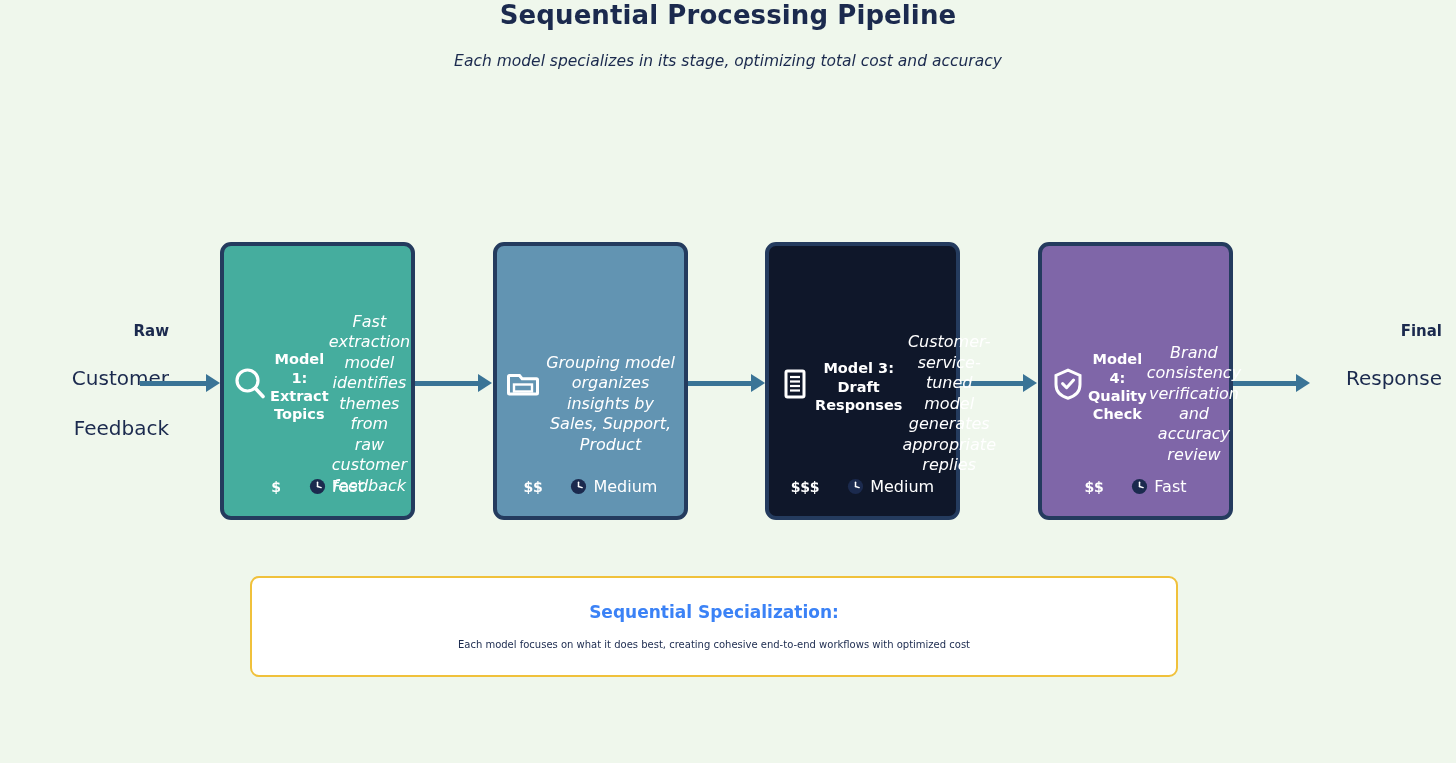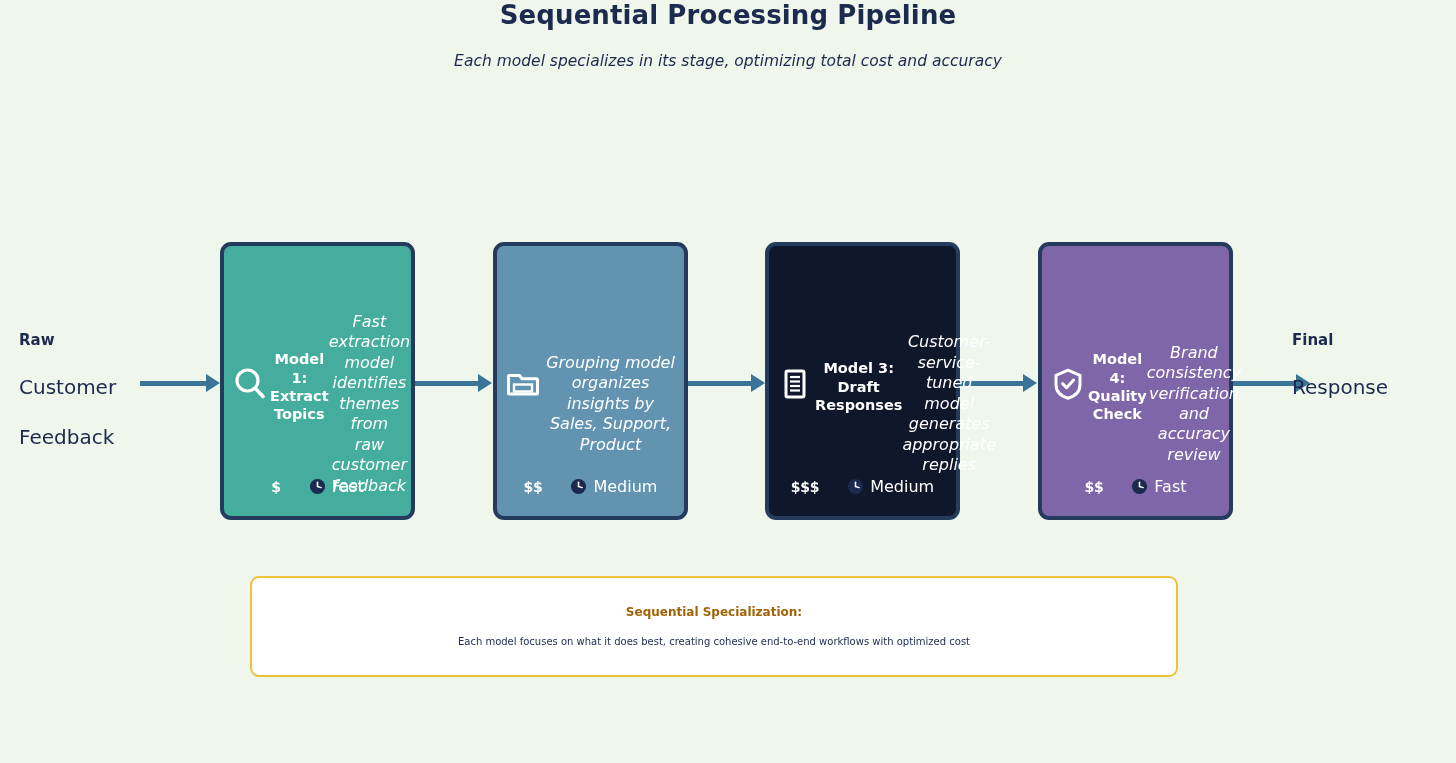--- a/index.html
+++ b/index.html
@@ -43,22 +43,22 @@
     position: absolute;
     top: 242px;
     left: 0;
     width: 1456px;
     height: 280px;
   }
 
   .endcap {
     position: absolute;
     width: 150px;
-    text-align: left;
-    top: 90px;
+    text-align: right;
+    top: 81px;
   }
   .endcap.left  { left: 19px; }
   .endcap.right { left: 1292px; }
   .endcap .cap-strong {
     display: block;
     font-size: 15px;
     font-weight: bold;
     color: #1b2a4e;
     line-height: 1.15;
   }
@@ -178,23 +178,23 @@
     height: 101px;
     background: #ffffff;
     border: 2px solid #f0c13b;
     border-radius: 9px;
     display: flex;
     flex-direction: column;
     align-items: center;
     justify-content: center;
   }
   .callout-title {
-    font-size: 12px;
-    font-weight: bold;
-    color: #a16207;
+    font-size: 17px;
+    font-weight: bold;
+    color: #3b82f6;
     line-height: 1.2;
   }
   .callout-body {
     margin-top: 17px;
     font-size: 10px;
     color: #1b2a4e;
     line-height: 1.2;
   }
 </style>
 </head>

